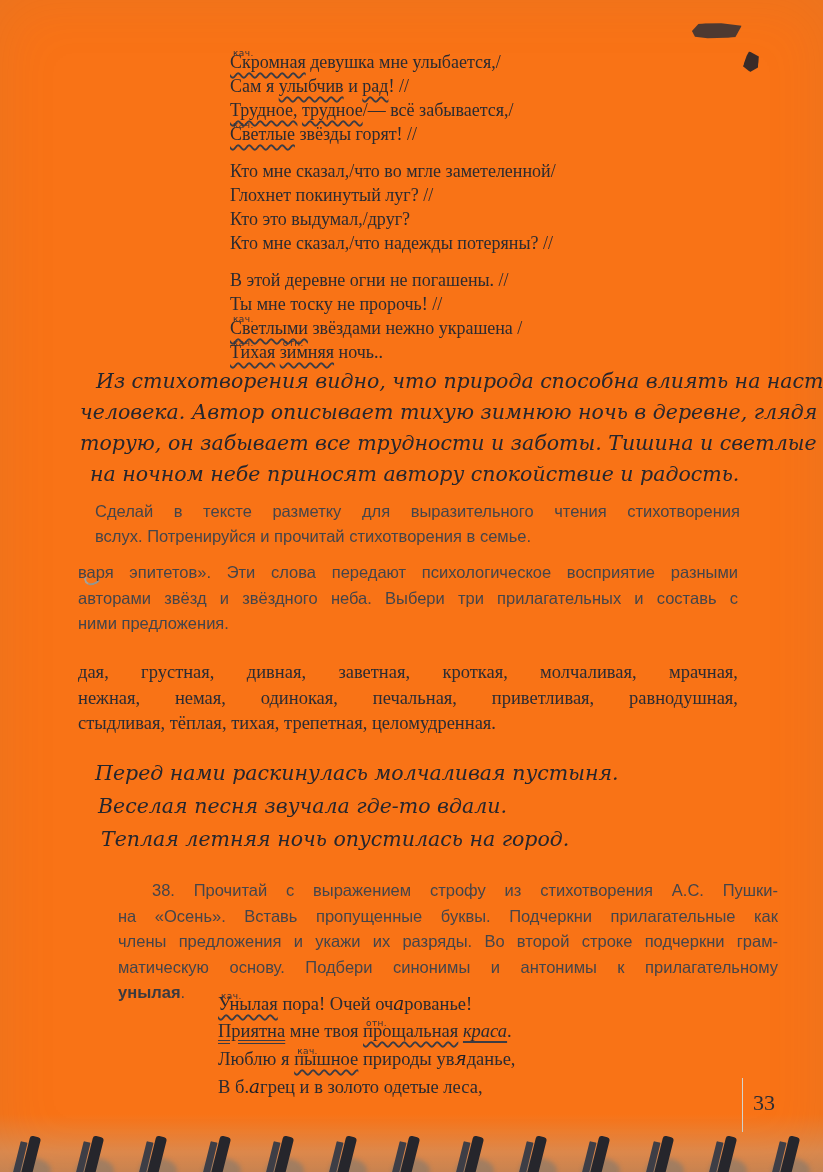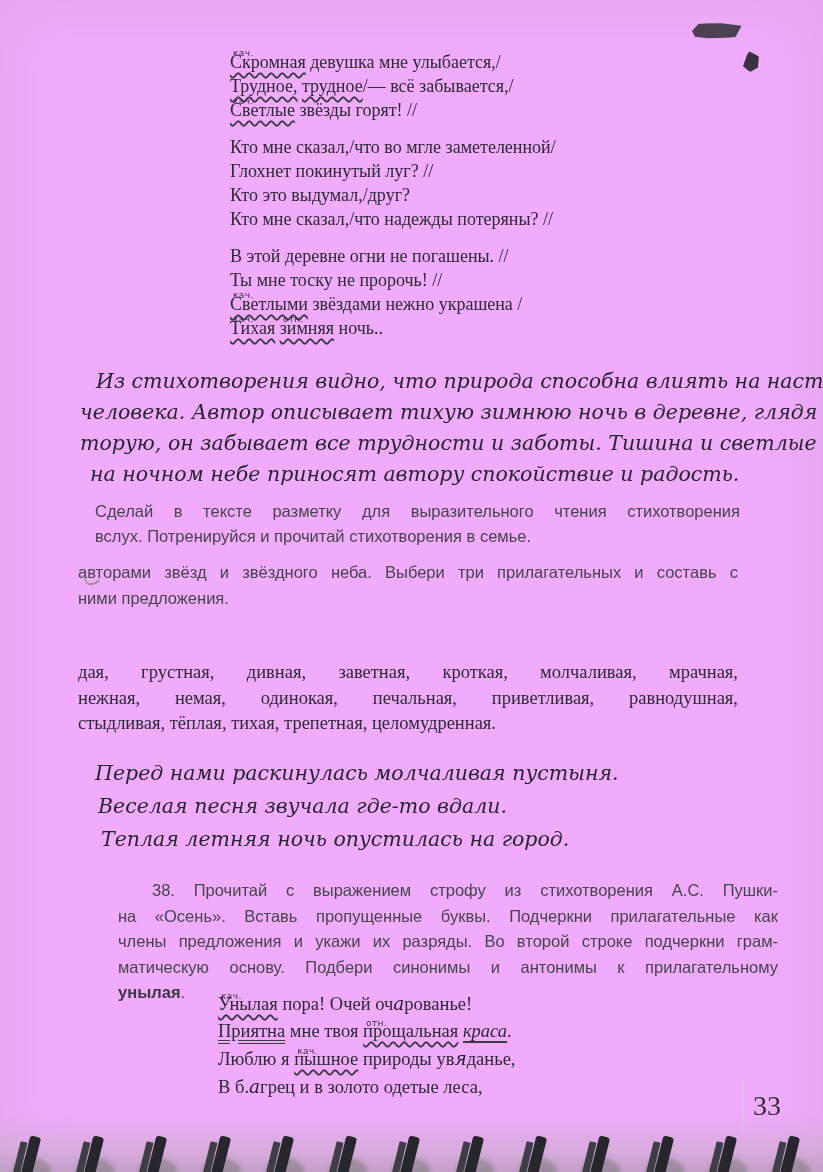--- a/index.html
+++ b/index.html
@@ -1,18 +1,18 @@
 <!DOCTYPE html>
 <html><head>
 <meta charset="utf-8">
 <style>
   html,body{ margin:0; padding:0; background:#e8e8e4; }
   .page{
     position:relative; width:823px; height:1172px; margin:0 auto;
-    background:#f0abfc; overflow:hidden;
+    background:#f97316; overflow:hidden;
     font-family:"Liberation Serif", serif; color:#2b2b31;
     box-shadow: inset 0 0 60px rgba(120,120,110,0.12);
   }
 
   
   .poem{ position:absolute; font-size:18px; line-height:24px; color:#2b2b31; }
   .poem1{ left:230px; top:50px; }
   .poem2{ left:218px; top:990px; font-size:18.5px; line-height:27px; }
   .pline{ white-space:nowrap; }
   .gap{ height:13px; }
@@ -50,21 +50,21 @@
   .tindent{ padding-left:24px; }
   .tindent38{ padding-left:34px; }
   .bold{ font-weight:bold; color:#3a3a40; }
 
   .wordlist{ position:absolute; left:78px; top:660px; width:660px;
              font-family:"Liberation Serif", serif; font-size:18.5px; line-height:25.5px; color:#2c2c33; }
   .wordlist div{ white-space:nowrap; }
   .windent{ padding-left:24px; }
 
   
-  .page-number{ position:absolute; left:753px; top:1090px; font-size:28px; color:#2d2d33; }
+  .page-number{ position:absolute; left:753px; top:1090px; font-size:22px; color:#2d2d33; }
   .corner-mark{ position:absolute; left:742px; top:1078px; width:1px; height:54px; background:#d4d4cc; }
 
   .pencil{ position:absolute; left:84px; top:572px; width:13px; height:9px;
            border:2px solid transparent; border-bottom-color:#95958f; border-left-color:#a3a39c;
            border-radius:50%; transform:rotate(-18deg); }
 
   .smudge-a{ position:absolute; left:692px; top:22px; width:50px; height:17px; background:#2f2f36; opacity:.85;
              transform:rotate(-5deg);
              clip-path:polygon(0 40%,15% 0,60% 10%,100% 35%,85% 100%,30% 90%,5% 75%); }
   .smudge-b{ position:absolute; left:744px; top:52px; width:15px; height:20px; background:#23232a; opacity:.9;
@@ -85,20 +85,21 @@
 </head>
 <body>
 
 <div class="page">
 
   <div class="smudge-a"></div>
   <div class="smudge-b"></div>
 
   <div class="poem poem1">
     <div class="pline"><span class="seg wavy note" data-note="кач.">Скромная</span><span class="seg"> девушка мне улыбается,/</span></div>
+    <div class="pline"><span class="seg">Сам я </span><span class="seg wavy">улыбчив</span><span class="seg"> и </span><span class="seg wavy">рад</span><span class="seg">! //</span></div>
     <div class="pline"><span class="seg wavy">Трудное,</span><span class="seg"> </span><span class="seg wavy">трудное</span><span class="seg">/— всё забывается,/</span></div>
     <div class="pline"><span class="seg wavy note" data-note="кач.">Светлые</span><span class="seg"> звёзды горят! //</span></div>
     <div class="gap"></div>
     <div class="pline"><span class="seg">Кто мне сказал,/что во мгле заметеленной/</span></div>
     <div class="pline"><span class="seg">Глохнет покинутый луг? //</span></div>
     <div class="pline"><span class="seg">Кто это выдумал,/друг?</span></div>
     <div class="pline"><span class="seg">Кто мне сказал,/что надежды потеряны? //</span></div>
     <div class="gap"></div>
     <div class="pline"><span class="seg">В этой деревне огни не погашены. //</span></div>
     <div class="pline"><span class="seg">Ты мне тоску не пророчь! //</span></div>
@@ -114,20 +115,21 @@
   </div>
 
   <div class="task instruction">
     <div class="tline just">Сделай в тексте разметку для выразительного чтения стихотворения</div>
     <div class="tline">вслух. Потренируйся и прочитай стихотворения в семье.</div>
   </div>
 
   <div class="pencil"></div>
 
   <div class="task ex37">
+    <div class="tline just">варя эпитетов». Эти слова передают психологическое восприятие разными</div>
     <div class="tline just">авторами звёзд и звёздного неба. Выбери три прилагательных и составь с</div>
     <div class="tline">ними предложения.</div>
   </div>
 
   <div class="wordlist">
     <div class="just">дая, грустная, дивная, заветная, кроткая, молчаливая, мрачная,</div>
     <div class="just">нежная, немая, одинокая, печальная, приветливая, равнодушная,</div>
     <div>стыдливая, тёплая, тихая, трепетная, целомудренная.</div>
   </div>
 

